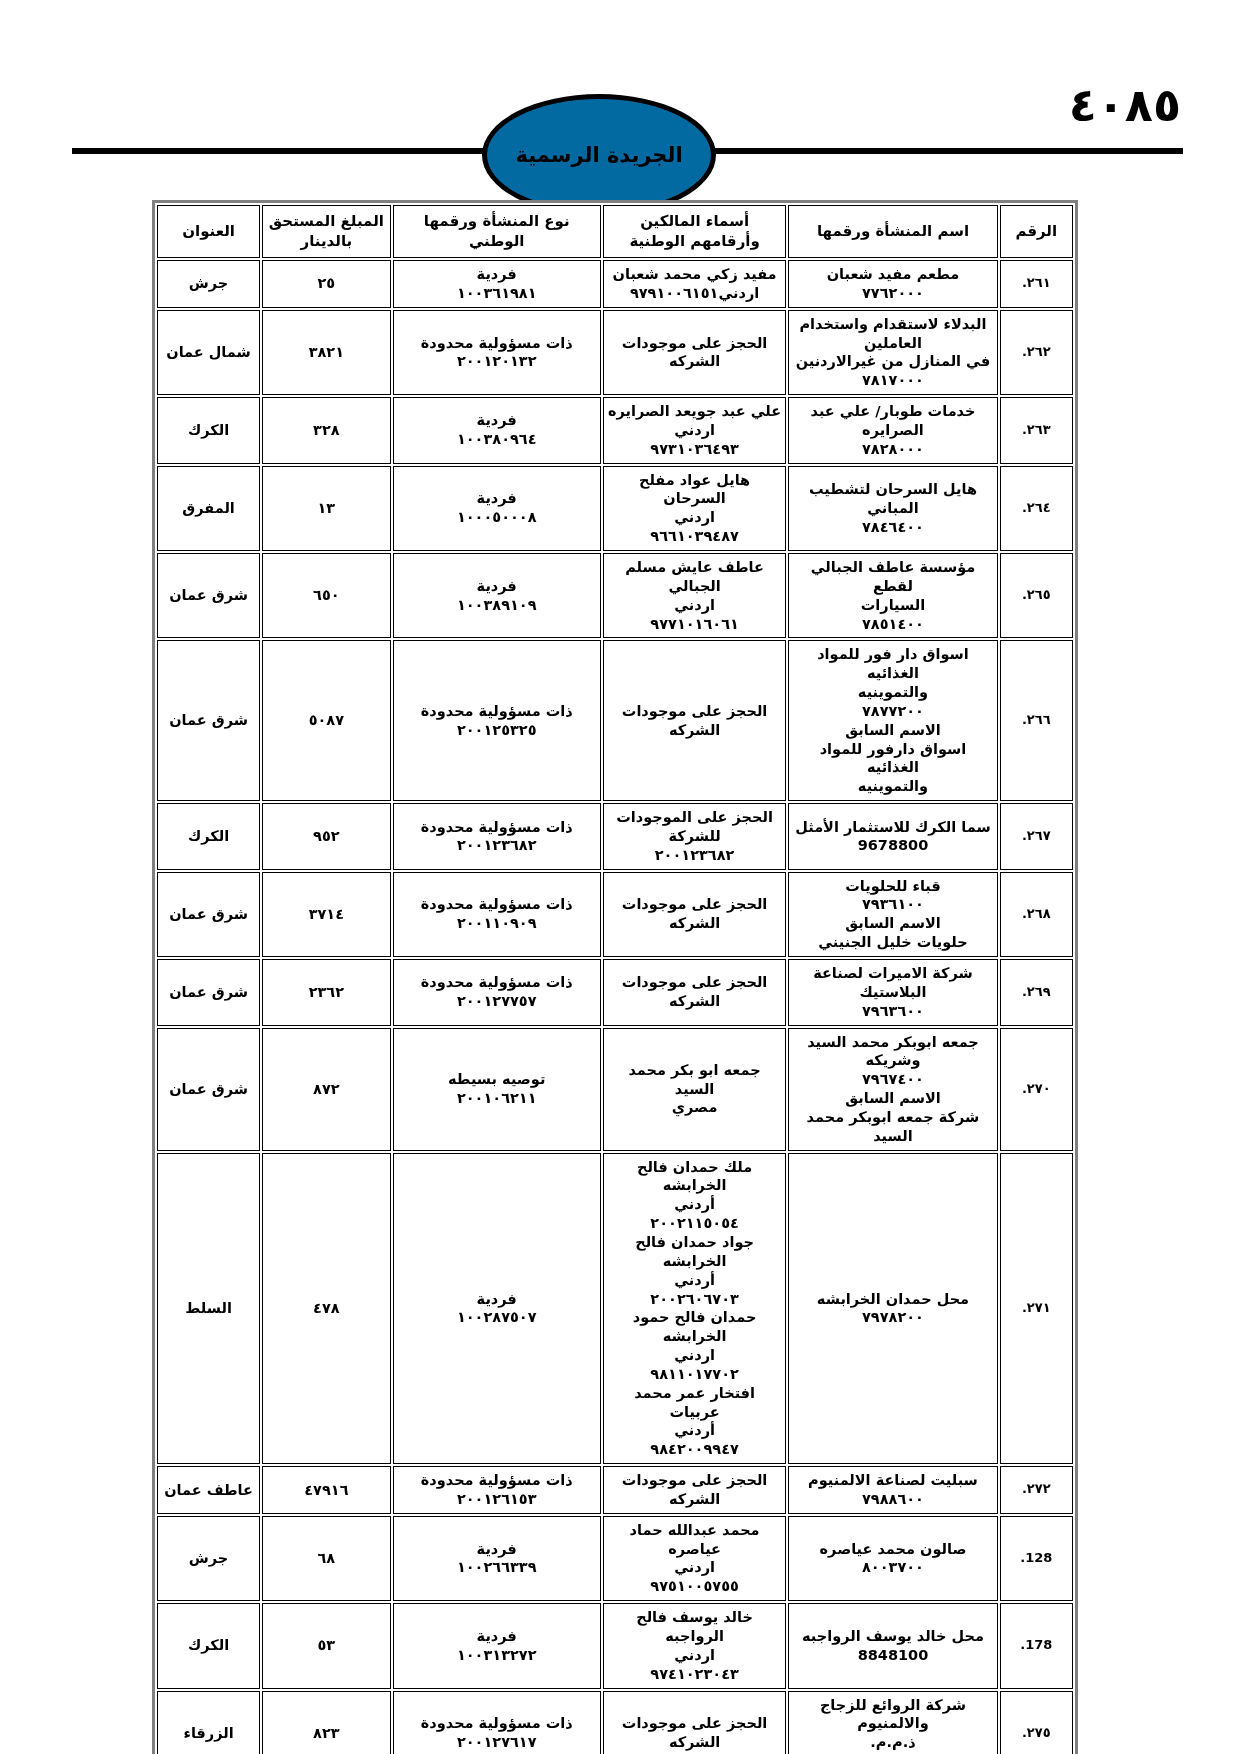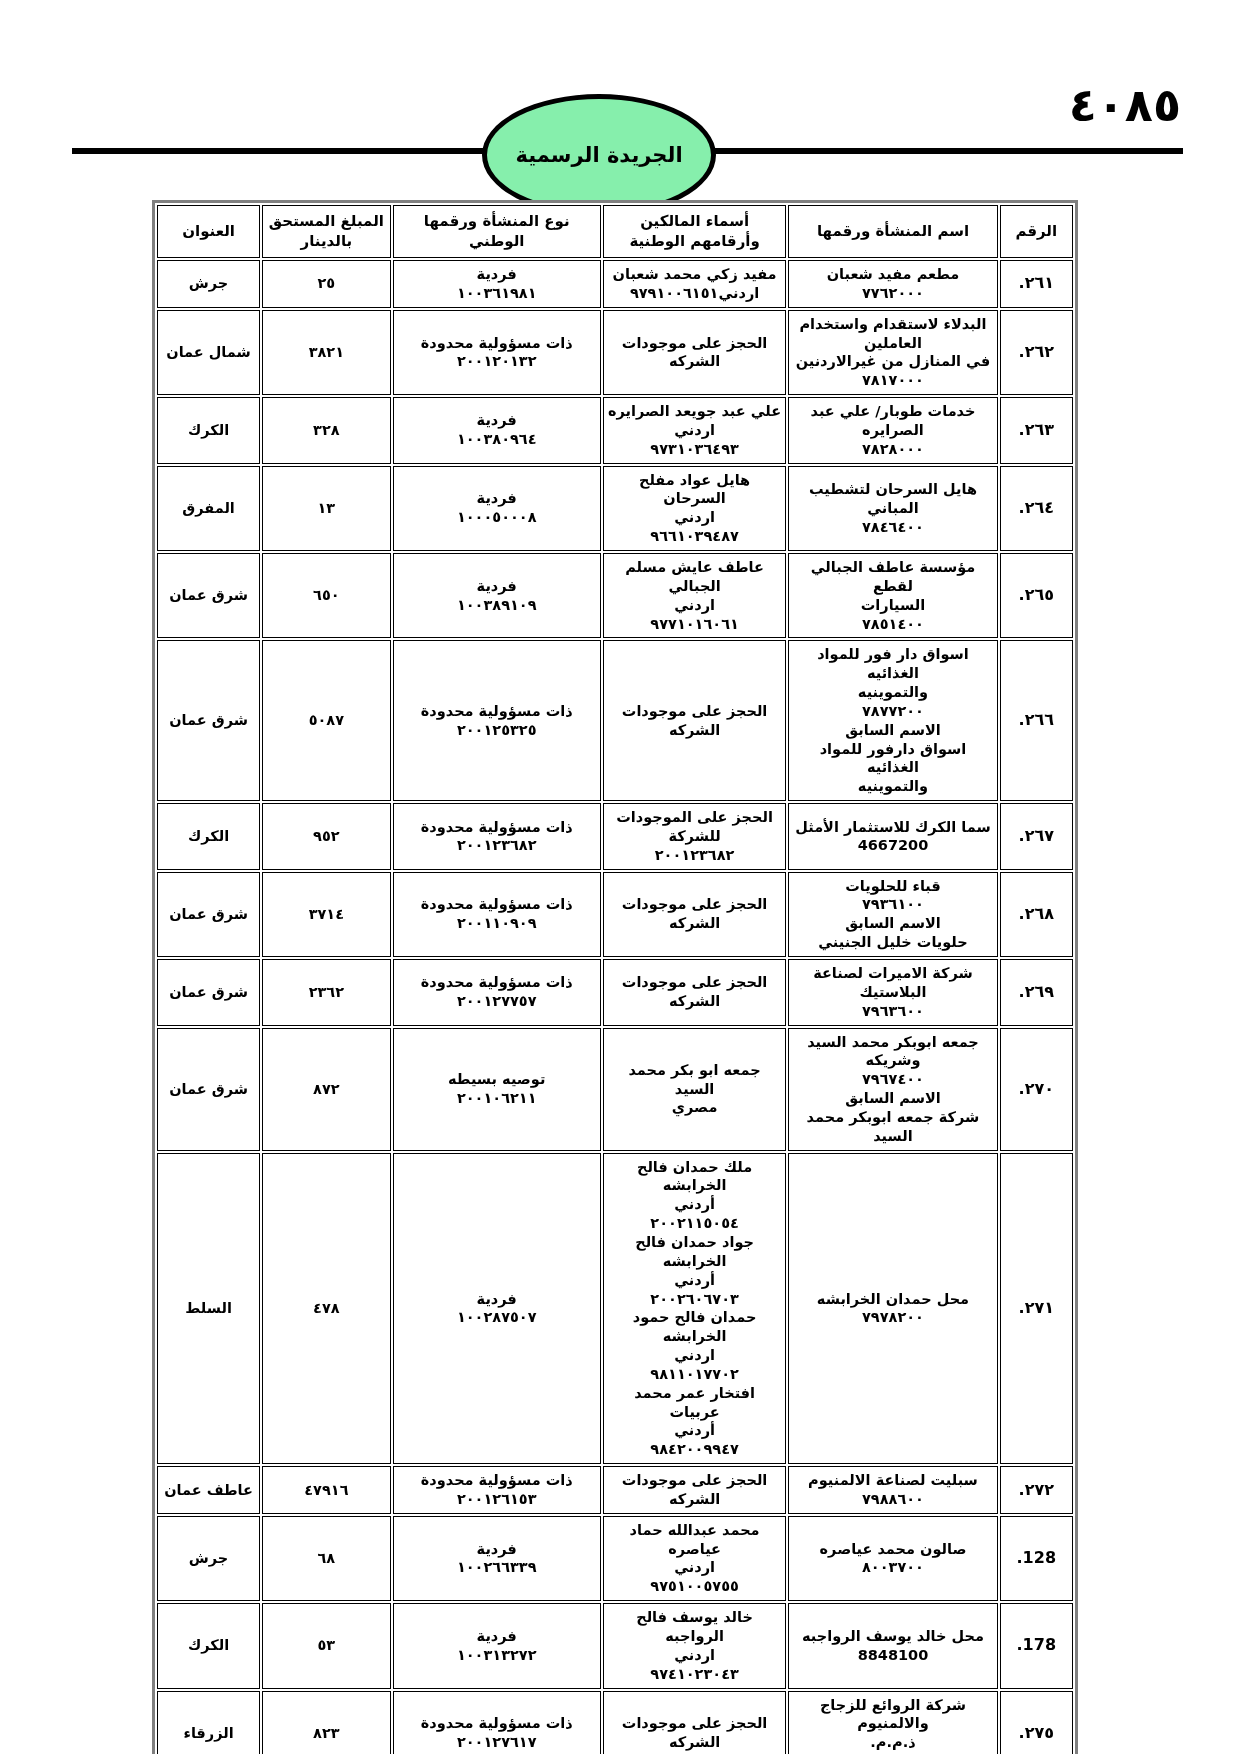--- a/index.html
+++ b/index.html
@@ -19,21 +19,21 @@
     font-size:46px;font-weight:bold;
     direction:rtl;
   }
   .header-rule{
     position:absolute;top:148px;left:72px;
     width:1111px;height:6px;background:#000;
   }
   .banner{
     position:absolute;top:94px;left:482px;
     width:224px;height:112px;
-    background:#86efac;border:5px solid #000;border-radius:50%;
+    background:#0369a1;border:5px solid #000;border-radius:50%;
     display:flex;align-items:center;justify-content:center;
   }
   .banner span{font-size:21px;direction:rtl;}
   
   table.gazette{
     position:absolute;top:200px;right:163px;
     width:926px;
     table-layout:fixed;
     border-collapse:separate;border-spacing:2px;
     background:#fff;
@@ -49,21 +49,21 @@
   table.gazette th, table.gazette td{
     border:1px solid #000;
     text-align:center;vertical-align:middle;
     padding:4px 3px;
     font-size:14.5px;font-weight:bold;
     line-height:1.3;
     white-space:pre-line;
     word-wrap:break-word;
   }
   table.gazette th{font-size:15px;padding:6px 3px;}
-  table.gazette td.c-num{font-size:16px;}
+  table.gazette td.c-num{font-size:13px;}
 </style>
 </head>
 <body>
 
 <div class="page">
 
   <div class="page-number">٤٠٨٥</div>
   <div class="header-rule"></div>
   <div class="banner">
     <span>الجريدة الرسمية</span>
@@ -158,21 +158,21 @@
 والتموينيه</td>
       <td class="c-own">الحجز على موجودات الشركه</td>
       <td class="c-type">ذات مسؤولية محدودة
 ٢٠٠١٢٥٣٢٥</td>
       <td class="c-amt">٥٠٨٧</td>
       <td class="c-addr">شرق عمان</td>
     </tr>
         <tr>
       <td class="c-num">٢٦٧.</td>
       <td class="c-est">سما الكرك للاستثمار الأمثل
-4667200</td>
+9678800</td>
       <td class="c-own">الحجز على الموجودات
 للشركة
 ٢٠٠١٢٣٦٨٢</td>
       <td class="c-type">ذات مسؤولية محدودة
 ٢٠٠١٢٣٦٨٢</td>
       <td class="c-amt">٩٥٢</td>
       <td class="c-addr">الكرك</td>
     </tr>
         <tr>
       <td class="c-num">٢٦٨.</td>

